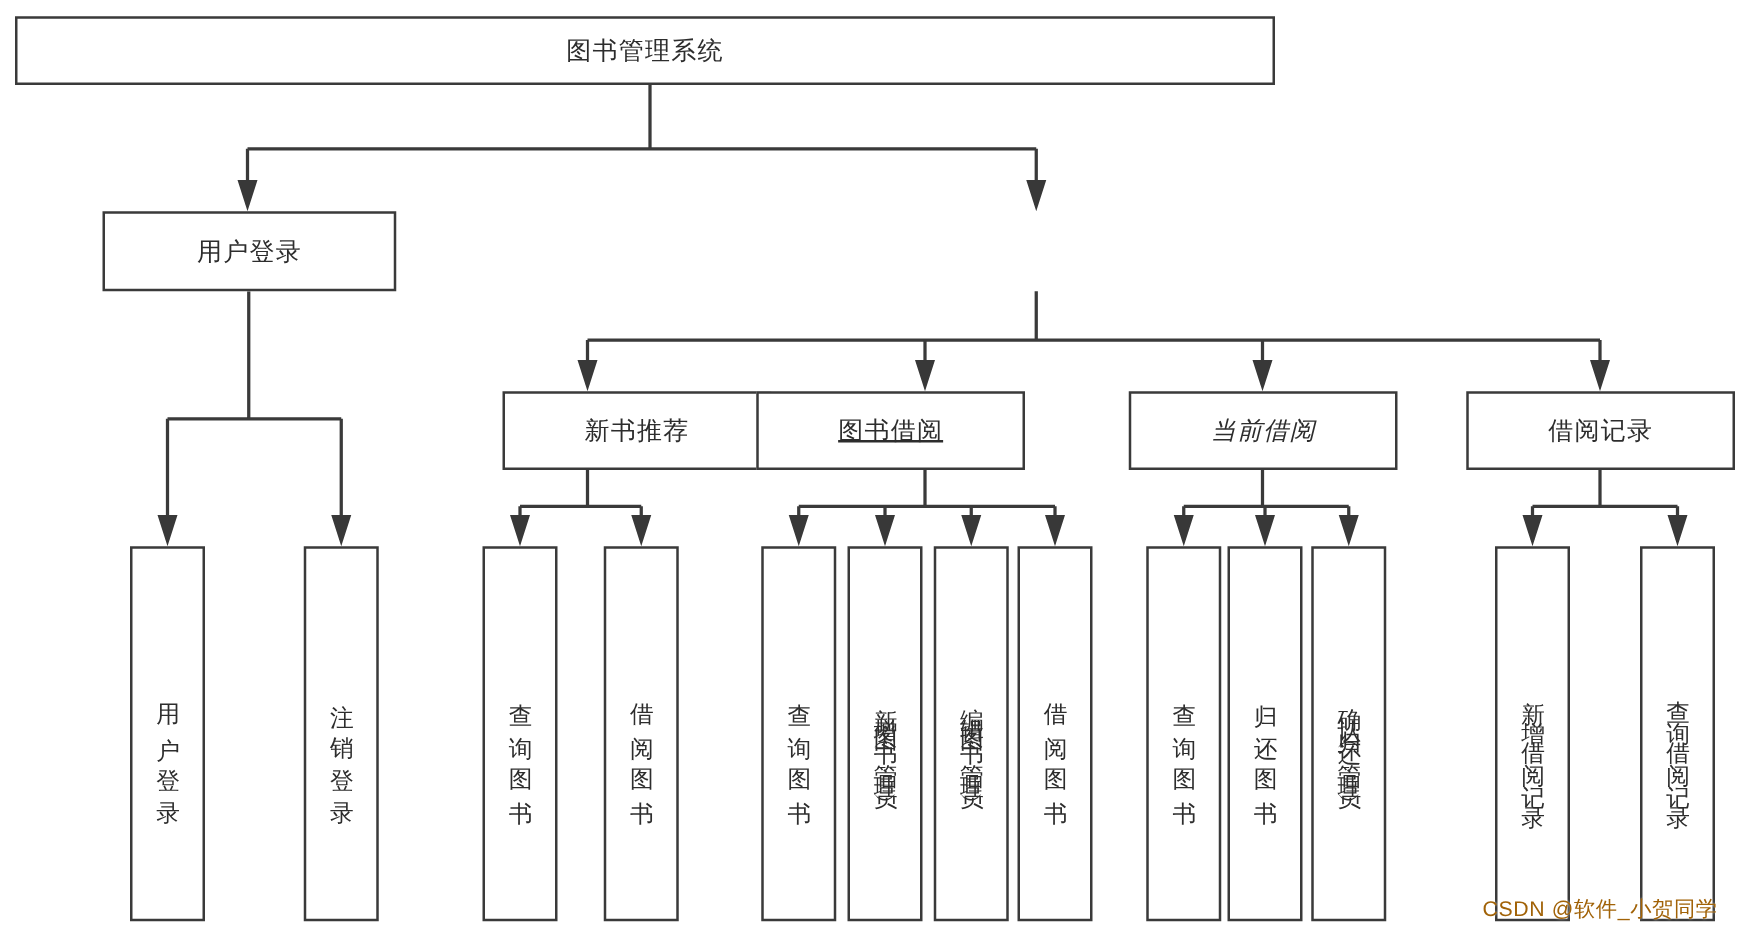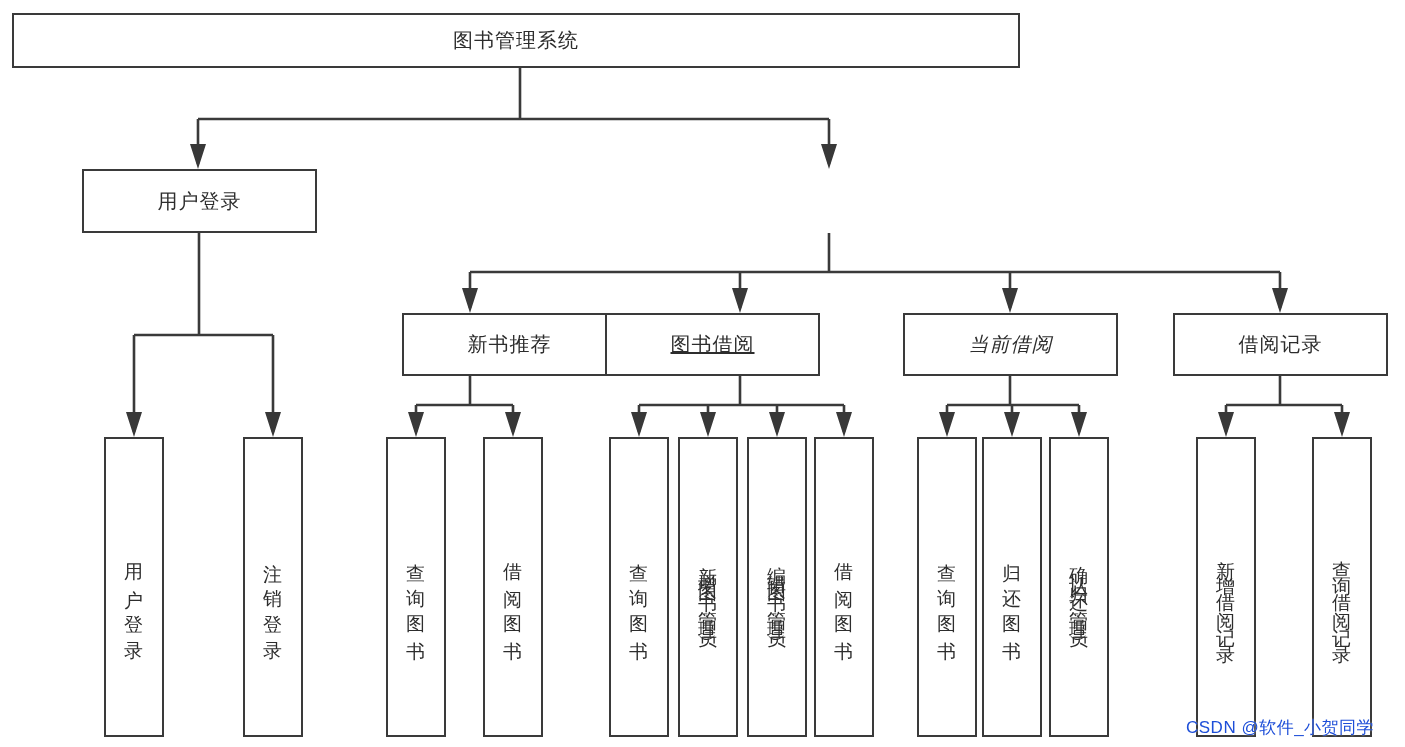--- a/index.html
+++ b/index.html
@@ -53,21 +53,21 @@
   .ls4 .vtext { letter-spacing: 26px; margin-bottom: -26px; }
   .ls6 .vtext { letter-spacing: 17px; margin-bottom: -17px; }
   .ls9 .vtext { letter-spacing: 9px;  margin-bottom: -9px; }
   .watermark {
     position: absolute;
     left: 1186px;
     top: 716px;
     z-index: 5;
     font-size: 17px;
     letter-spacing: 0.5px;
-    color: #1d4ed8;
+    color: #a16207;
     text-shadow: 0 0 2px rgba(255,255,255,0.8);
     white-space: nowrap;
   }
 </style>
 </head>
 <body>
 
 <div class="stage">
 
   <svg class="connector-layer" width="1405" height="747" viewBox="0 0 1405 747" xmlns="http://www.w3.org/2000/svg">

